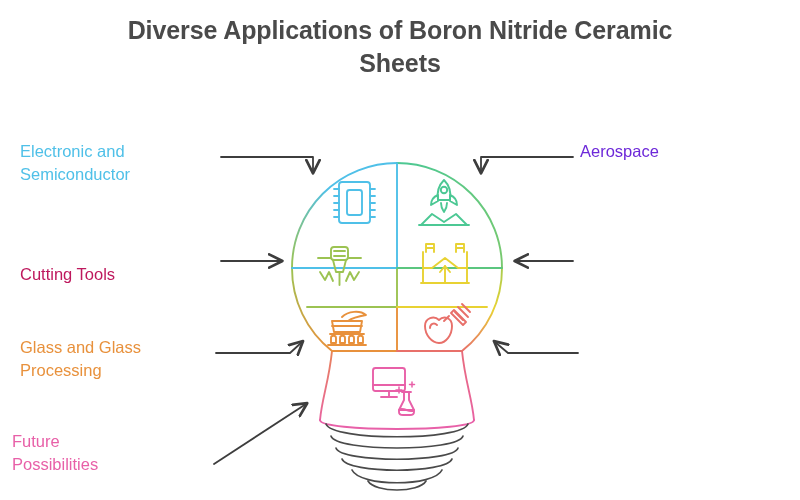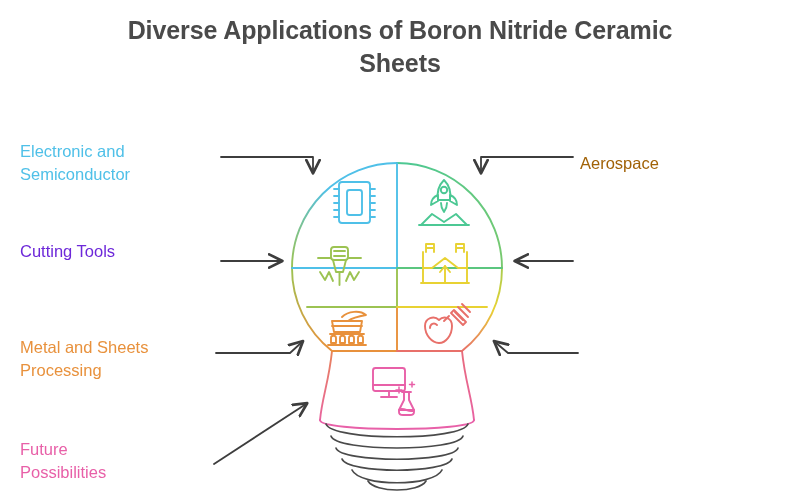--- a/index.html
+++ b/index.html
@@ -39,30 +39,30 @@
 </head>
 <body>
 
 <div id="stage">
 
   <div class="title">Diverse Applications of Boron Nitride Ceramic Sheets</div>
 
   <div class="label left" style="left:20px; top:140px; width:192px; color:#4fc0e8;">Electronic and
 Semiconductor</div>
 
-  <div class="label right" style="left:580px; top:152px; width:200px; color:#a16207;">Aerospace</div>
-
-  <div class="label left" style="left:20px; top:240px; width:192px; color:#6d28d9;">Cutting Tools</div>
-
-
-  <div class="label left" style="left:20px; top:336px; width:192px; color:#e8913c;">Metal and Sheets
+  <div class="label right" style="left:580px; top:140px; width:200px; color:#6d28d9;">Aerospace</div>
+
+  <div class="label left" style="left:20px; top:263px; width:192px; color:#be185d;">Cutting Tools</div>
+
+
+  <div class="label left" style="left:20px; top:336px; width:192px; color:#e8913c;">Glass and Glass
 Processing</div>
 
 
-  <div class="label left" style="left:20px; top:430px; width:192px; color:#e860a8;margin-top:8px;">Future
+  <div class="label left" style="left:12px; top:430px; width:192px; color:#e860a8;">Future
 Possibilities</div>
 
   <svg class="art" viewBox="0 0 800 500" xmlns="http://www.w3.org/2000/svg">
 
     <defs>
       <marker id="ah" markerWidth="9" markerHeight="9" refX="7.2" refY="4.5" orient="auto">
         <path d="M0.6,0.8 L8,4.5 L0.6,8.2" fill="none" stroke="#3d3d3d" stroke-width="1.5" stroke-linecap="round" stroke-linejoin="round"></path>
       </marker>
 
       <linearGradient id="gTopLeft" x1="0" y1="1" x2="1" y2="0">

